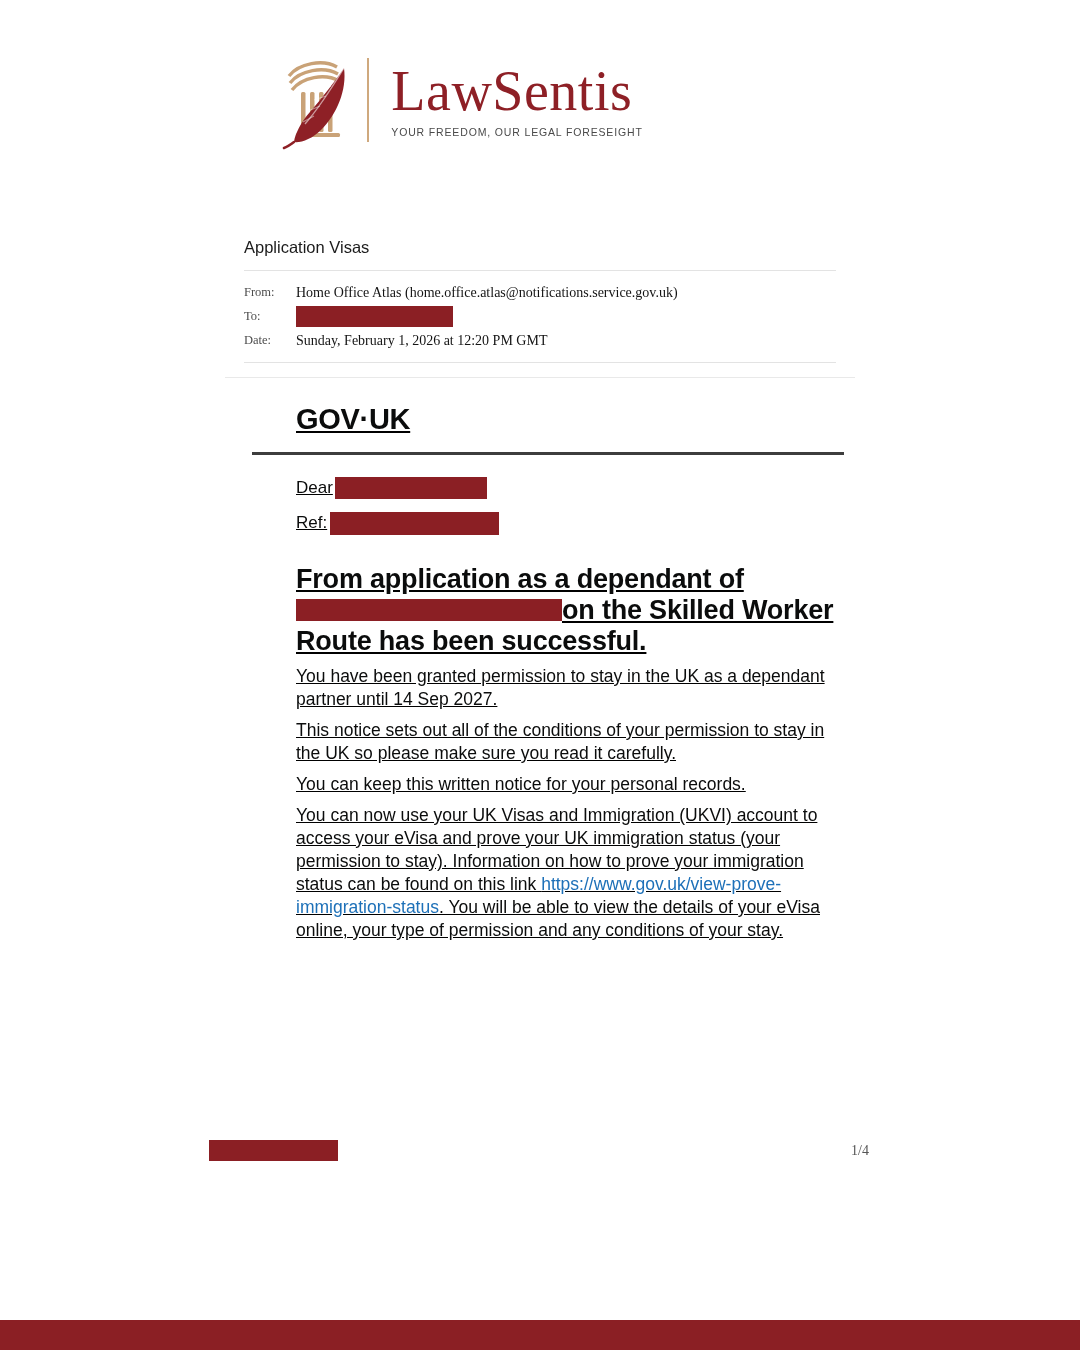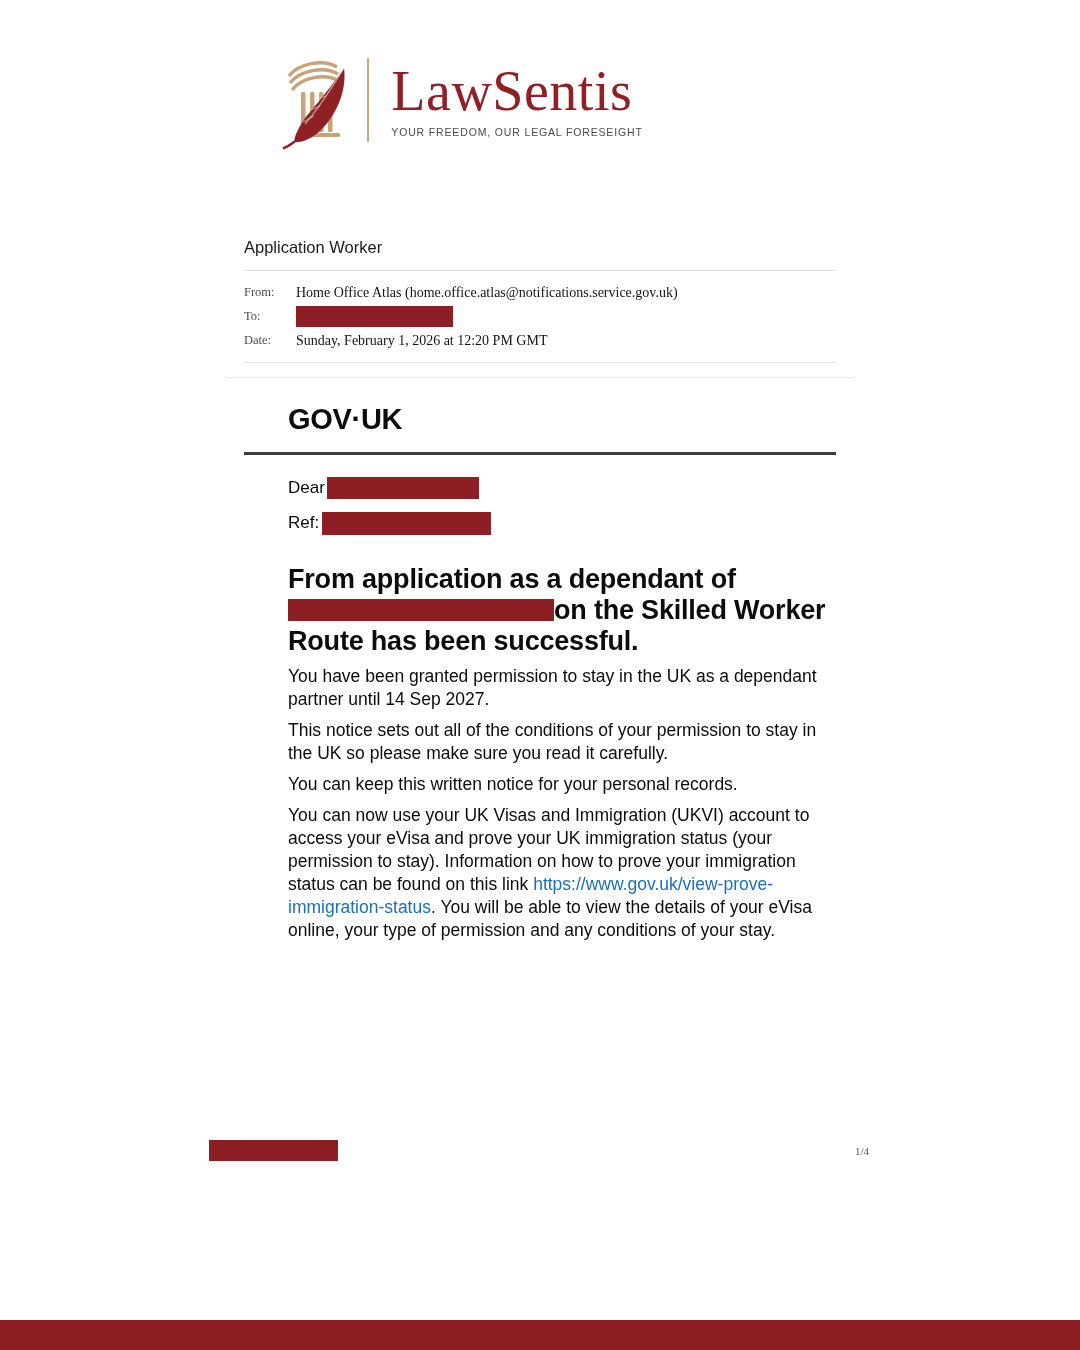--- a/index.html
+++ b/index.html
@@ -120,23 +120,24 @@
   }
   .redact-to      { width: 157px; height: 21px; }
   .redact-dear    { width: 152px; height: 22px; margin-left: 2px; }
   .redact-ref     { width: 169px; height: 23px; margin-left: 3px; }
   .redact-heading { width: 266px; height: 22px; margin-bottom: 3px; }
   .redact-footer  { width: 129px; height: 21px; }
 
   
   .notice {
     position: absolute;
-    left: 244px;
+    left: 252px;
     top: 405px;
     width: 592px;
+    text-decoration: underline;
   }
   .govuk-logo {
     font-size: 29px;
     font-weight: bold;
     color: #0b0c0c;
     letter-spacing: -0.3px;
     padding-left: 44px;
     line-height: 1;
   }
   .govuk-rule {
@@ -191,21 +192,21 @@
     position: absolute;
     left: 209px;
     top: 1140px;
     width: 660px;
     display: flex;
     align-items: center;
     justify-content: space-between;
   }
   .page-number {
     font-family: "Liberation Serif", serif;
-    font-size: 11px;
+    font-size: 14px;
     color: #555555;
   }
 
   .bottom-band {
     position: absolute;
     left: 0;
     top: 1320px;
     width: 1080px;
     height: 30px;
     background: #8b1f24;
@@ -247,21 +248,21 @@
     <div class="logo-text-block">
       <div class="logo-wordmark">LawSentis</div>
       <div class="logo-tagline">YOUR FREEDOM, OUR LEGAL FORESEIGHT</div>
     </div>
 
   </div>
 </div>
 
 <div class="email-card">
 
-  <div class="email-subject">Application Worker</div>
+  <div class="email-subject">Application Visas</div>
 
   <div class="hr-inner"></div>
 
   <div class="email-fields">
 
     <div class="email-row">
       <div class="email-label">From:</div>
       <div class="email-value">Home Office Atlas (home.office.atlas@notifications.service.gov.uk)</div>
     </div>
 

